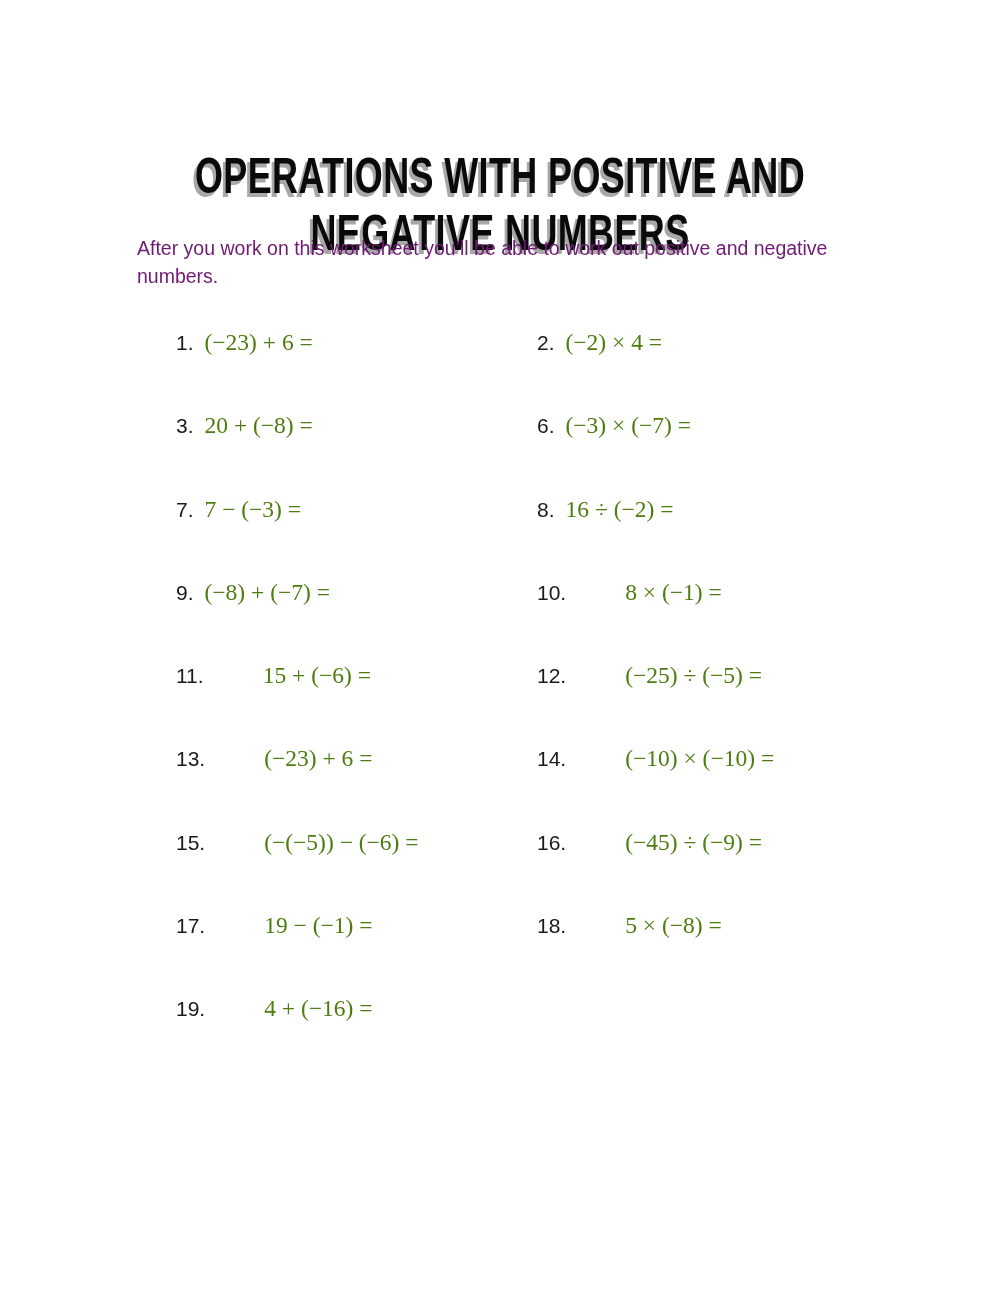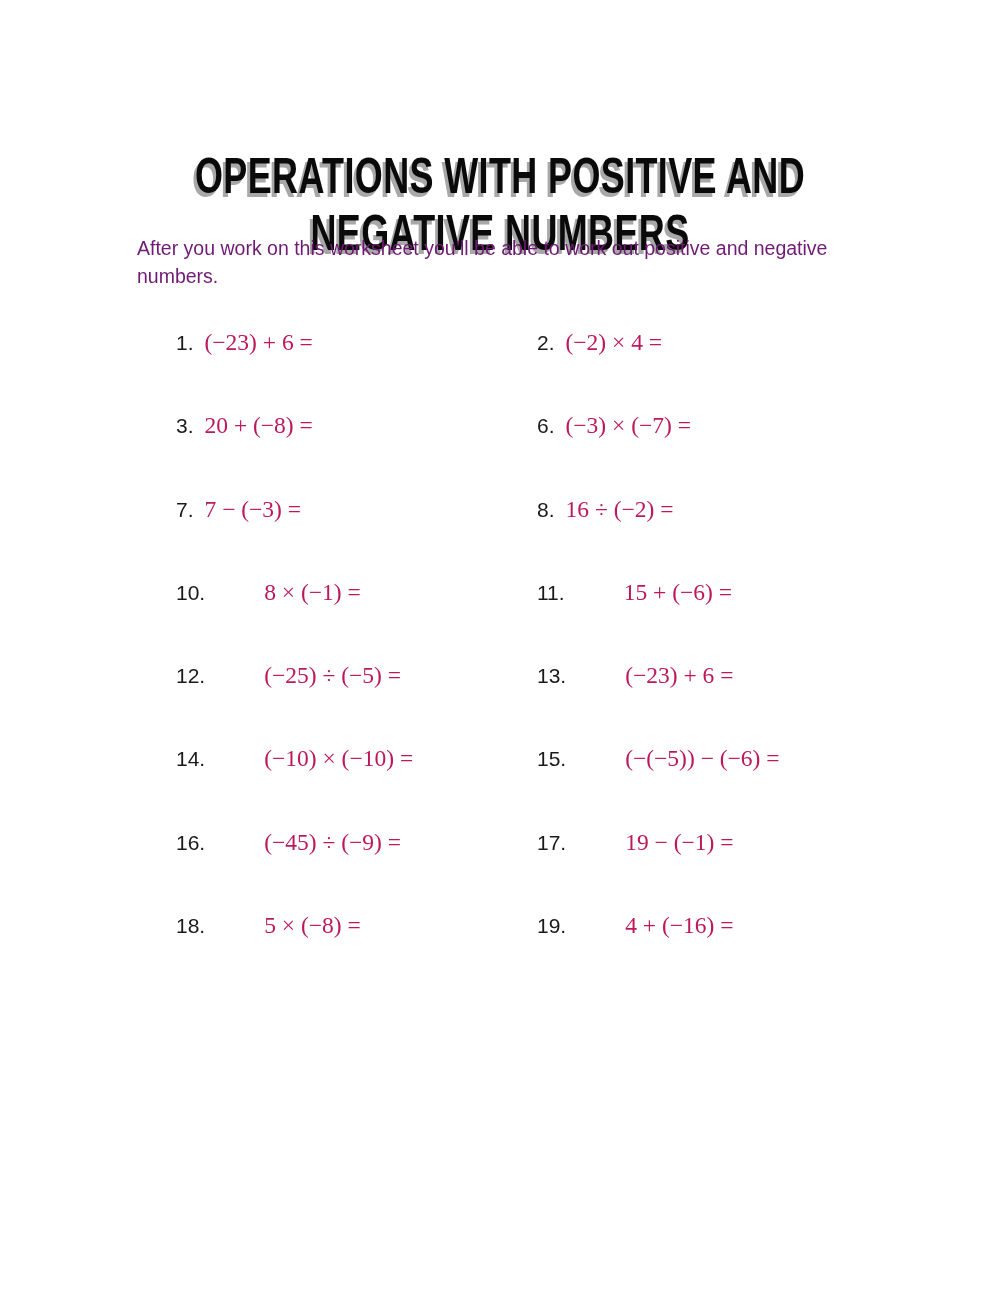--- a/index.html
+++ b/index.html
@@ -67,21 +67,21 @@
     line-height: 30px;
   }
   .num {
     font-family: "Liberation Sans", sans-serif;
     font-size: 21px;
     color: #1a1a1a;
   }
   .expr {
     font-family: "Liberation Serif", "DejaVu Serif", serif;
     font-size: 23.5px;
-    color: #be185d;
+    color: #4d7c0f;
     margin-left: 11px;
   }
   .tabbed .expr {
     margin-left: 59px;
     text-align: right;
   }
 </style>
 </head>
 <body>
 
@@ -114,20 +114,23 @@
       <span class="num">6.</span><span class="expr">(−3) × (−7) =</span>
     </div>
 
     <div class="cell">
       <span class="num">7.</span><span class="expr">7 − (−3) =</span>
     </div>
     <div class="cell">
       <span class="num">8.</span><span class="expr">16 ÷ (−2) =</span>
     </div>
 
+    <div class="cell">
+      <span class="num">9.</span><span class="expr">(−8) + (−7) =</span>
+    </div>
     <div class="cell tabbed">
       <span class="num">10.</span><span class="expr">8 × (−1) =</span>
     </div>
 
     <div class="cell tabbed">
       <span class="num">11.</span><span class="expr">15 + (−6) =</span>
     </div>
     <div class="cell tabbed">
       <span class="num">12.</span><span class="expr">(−25) ÷ (−5) =</span>
     </div>

